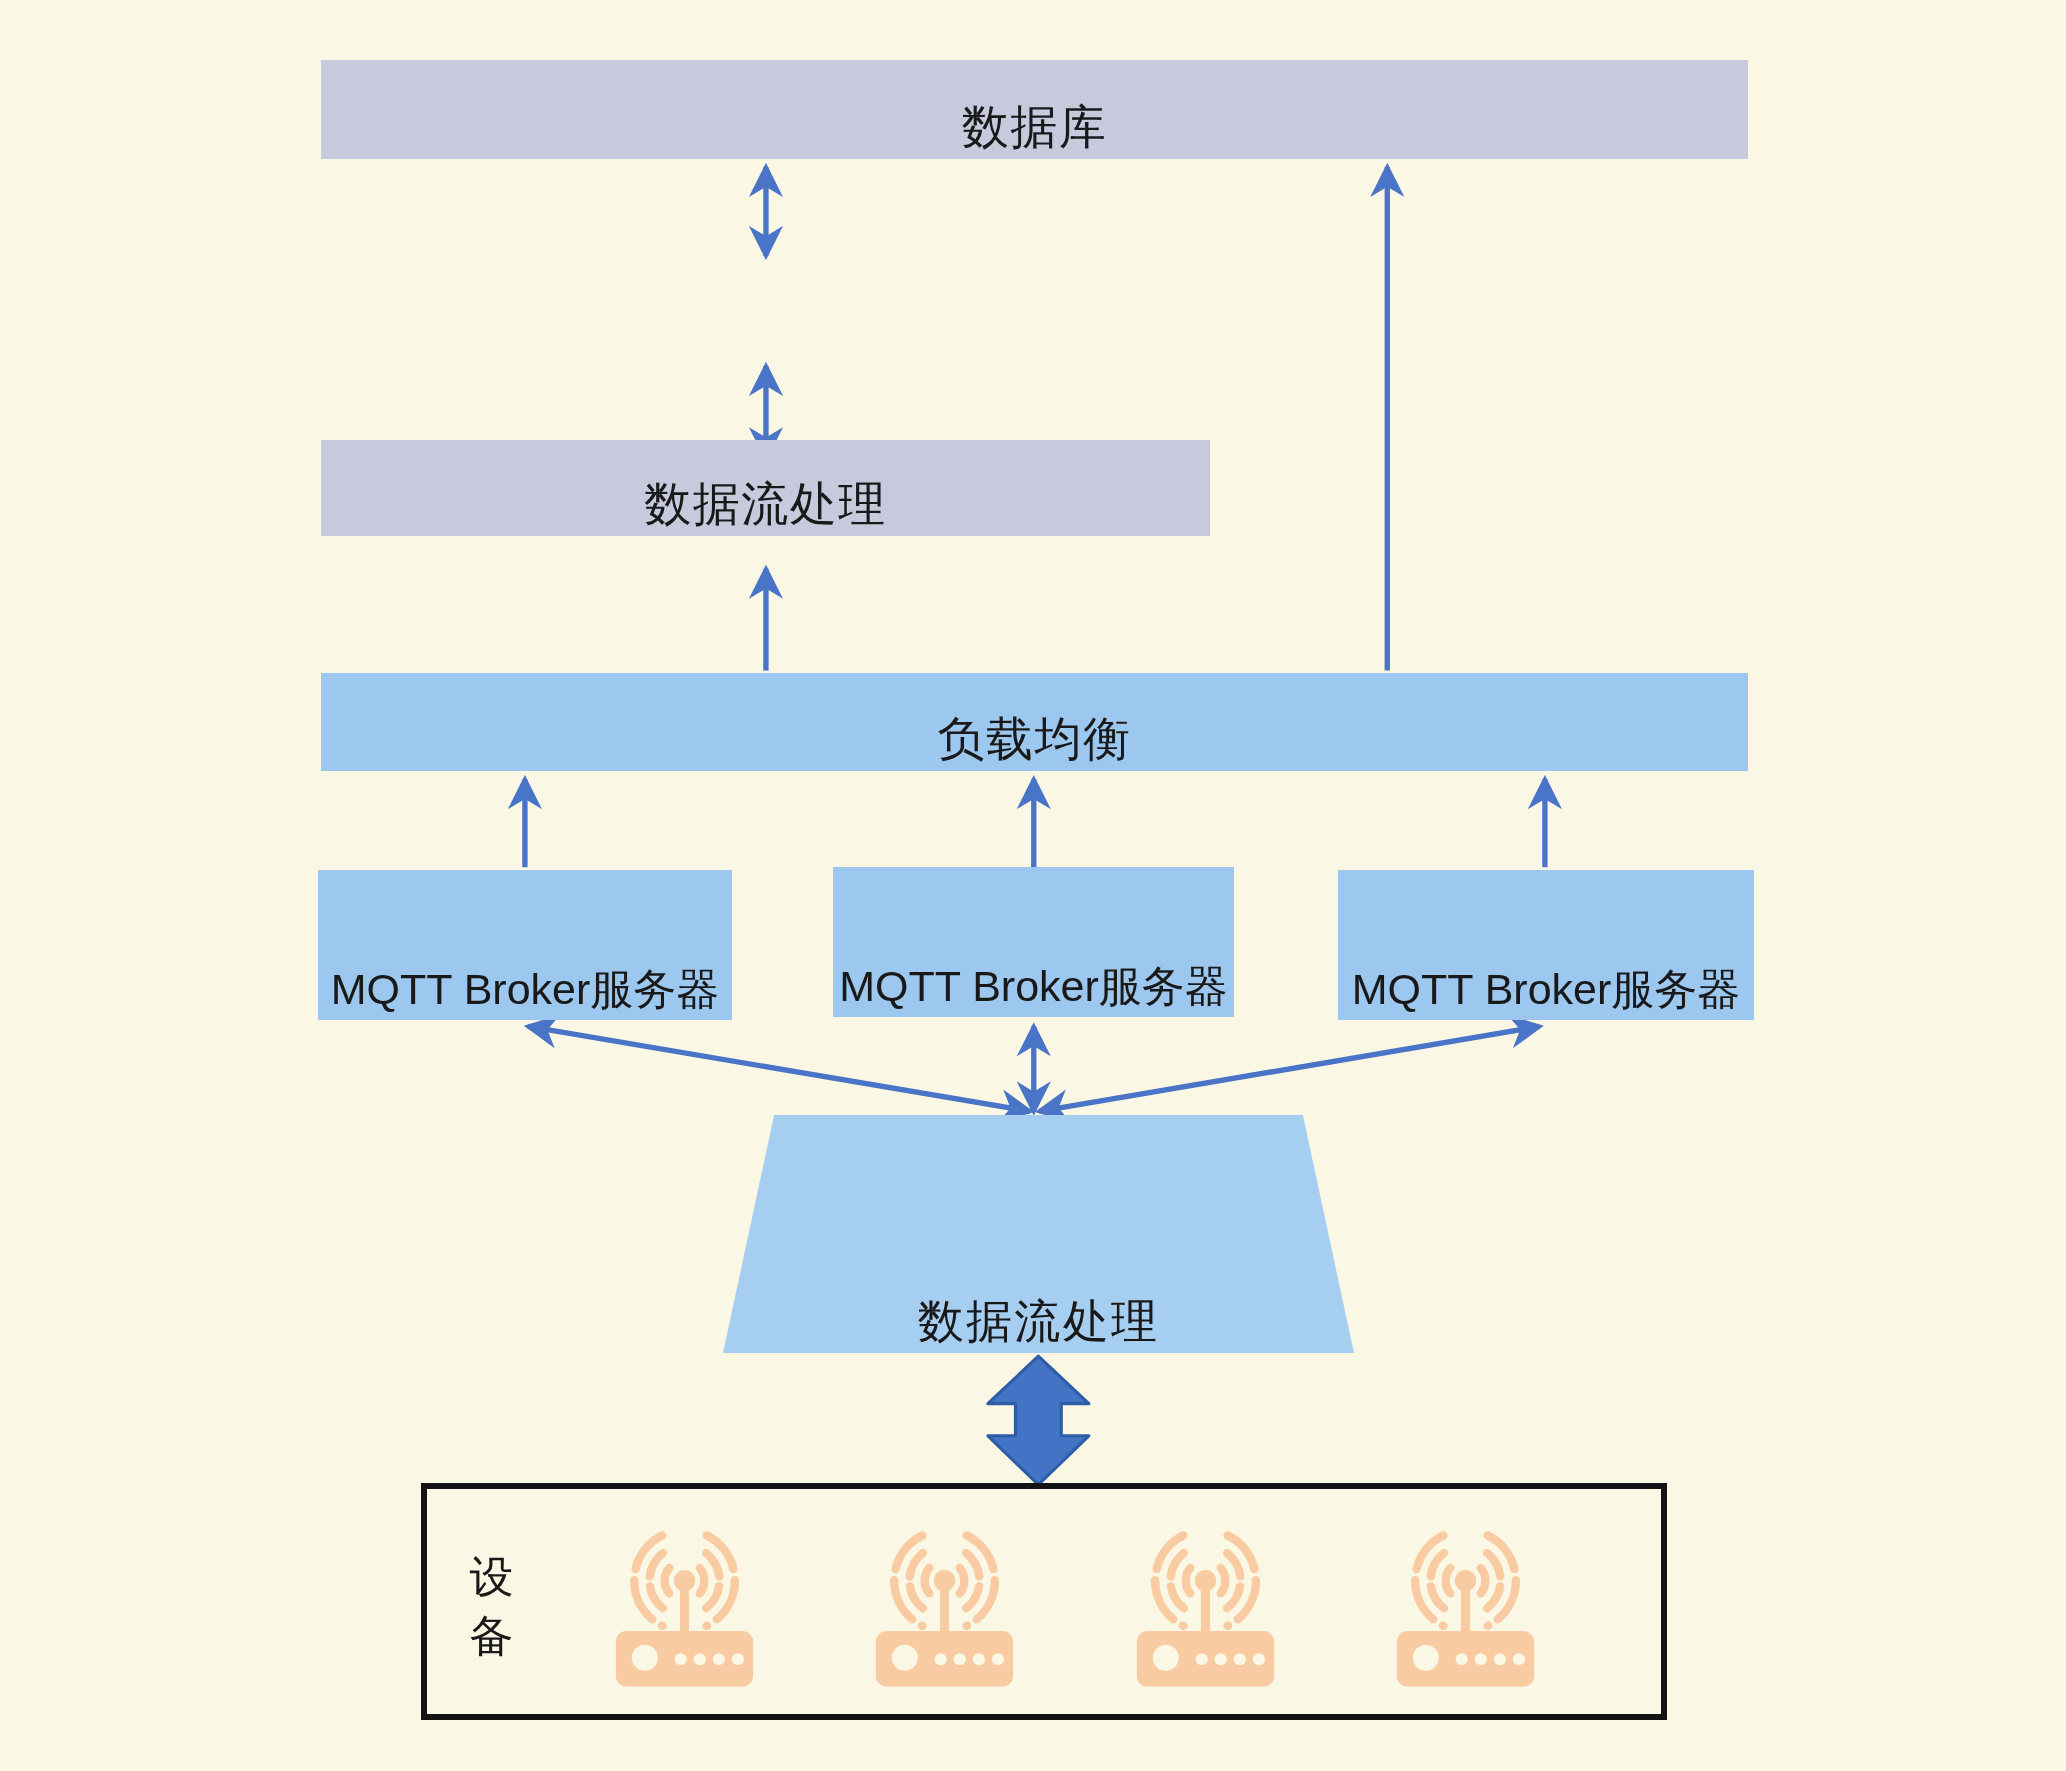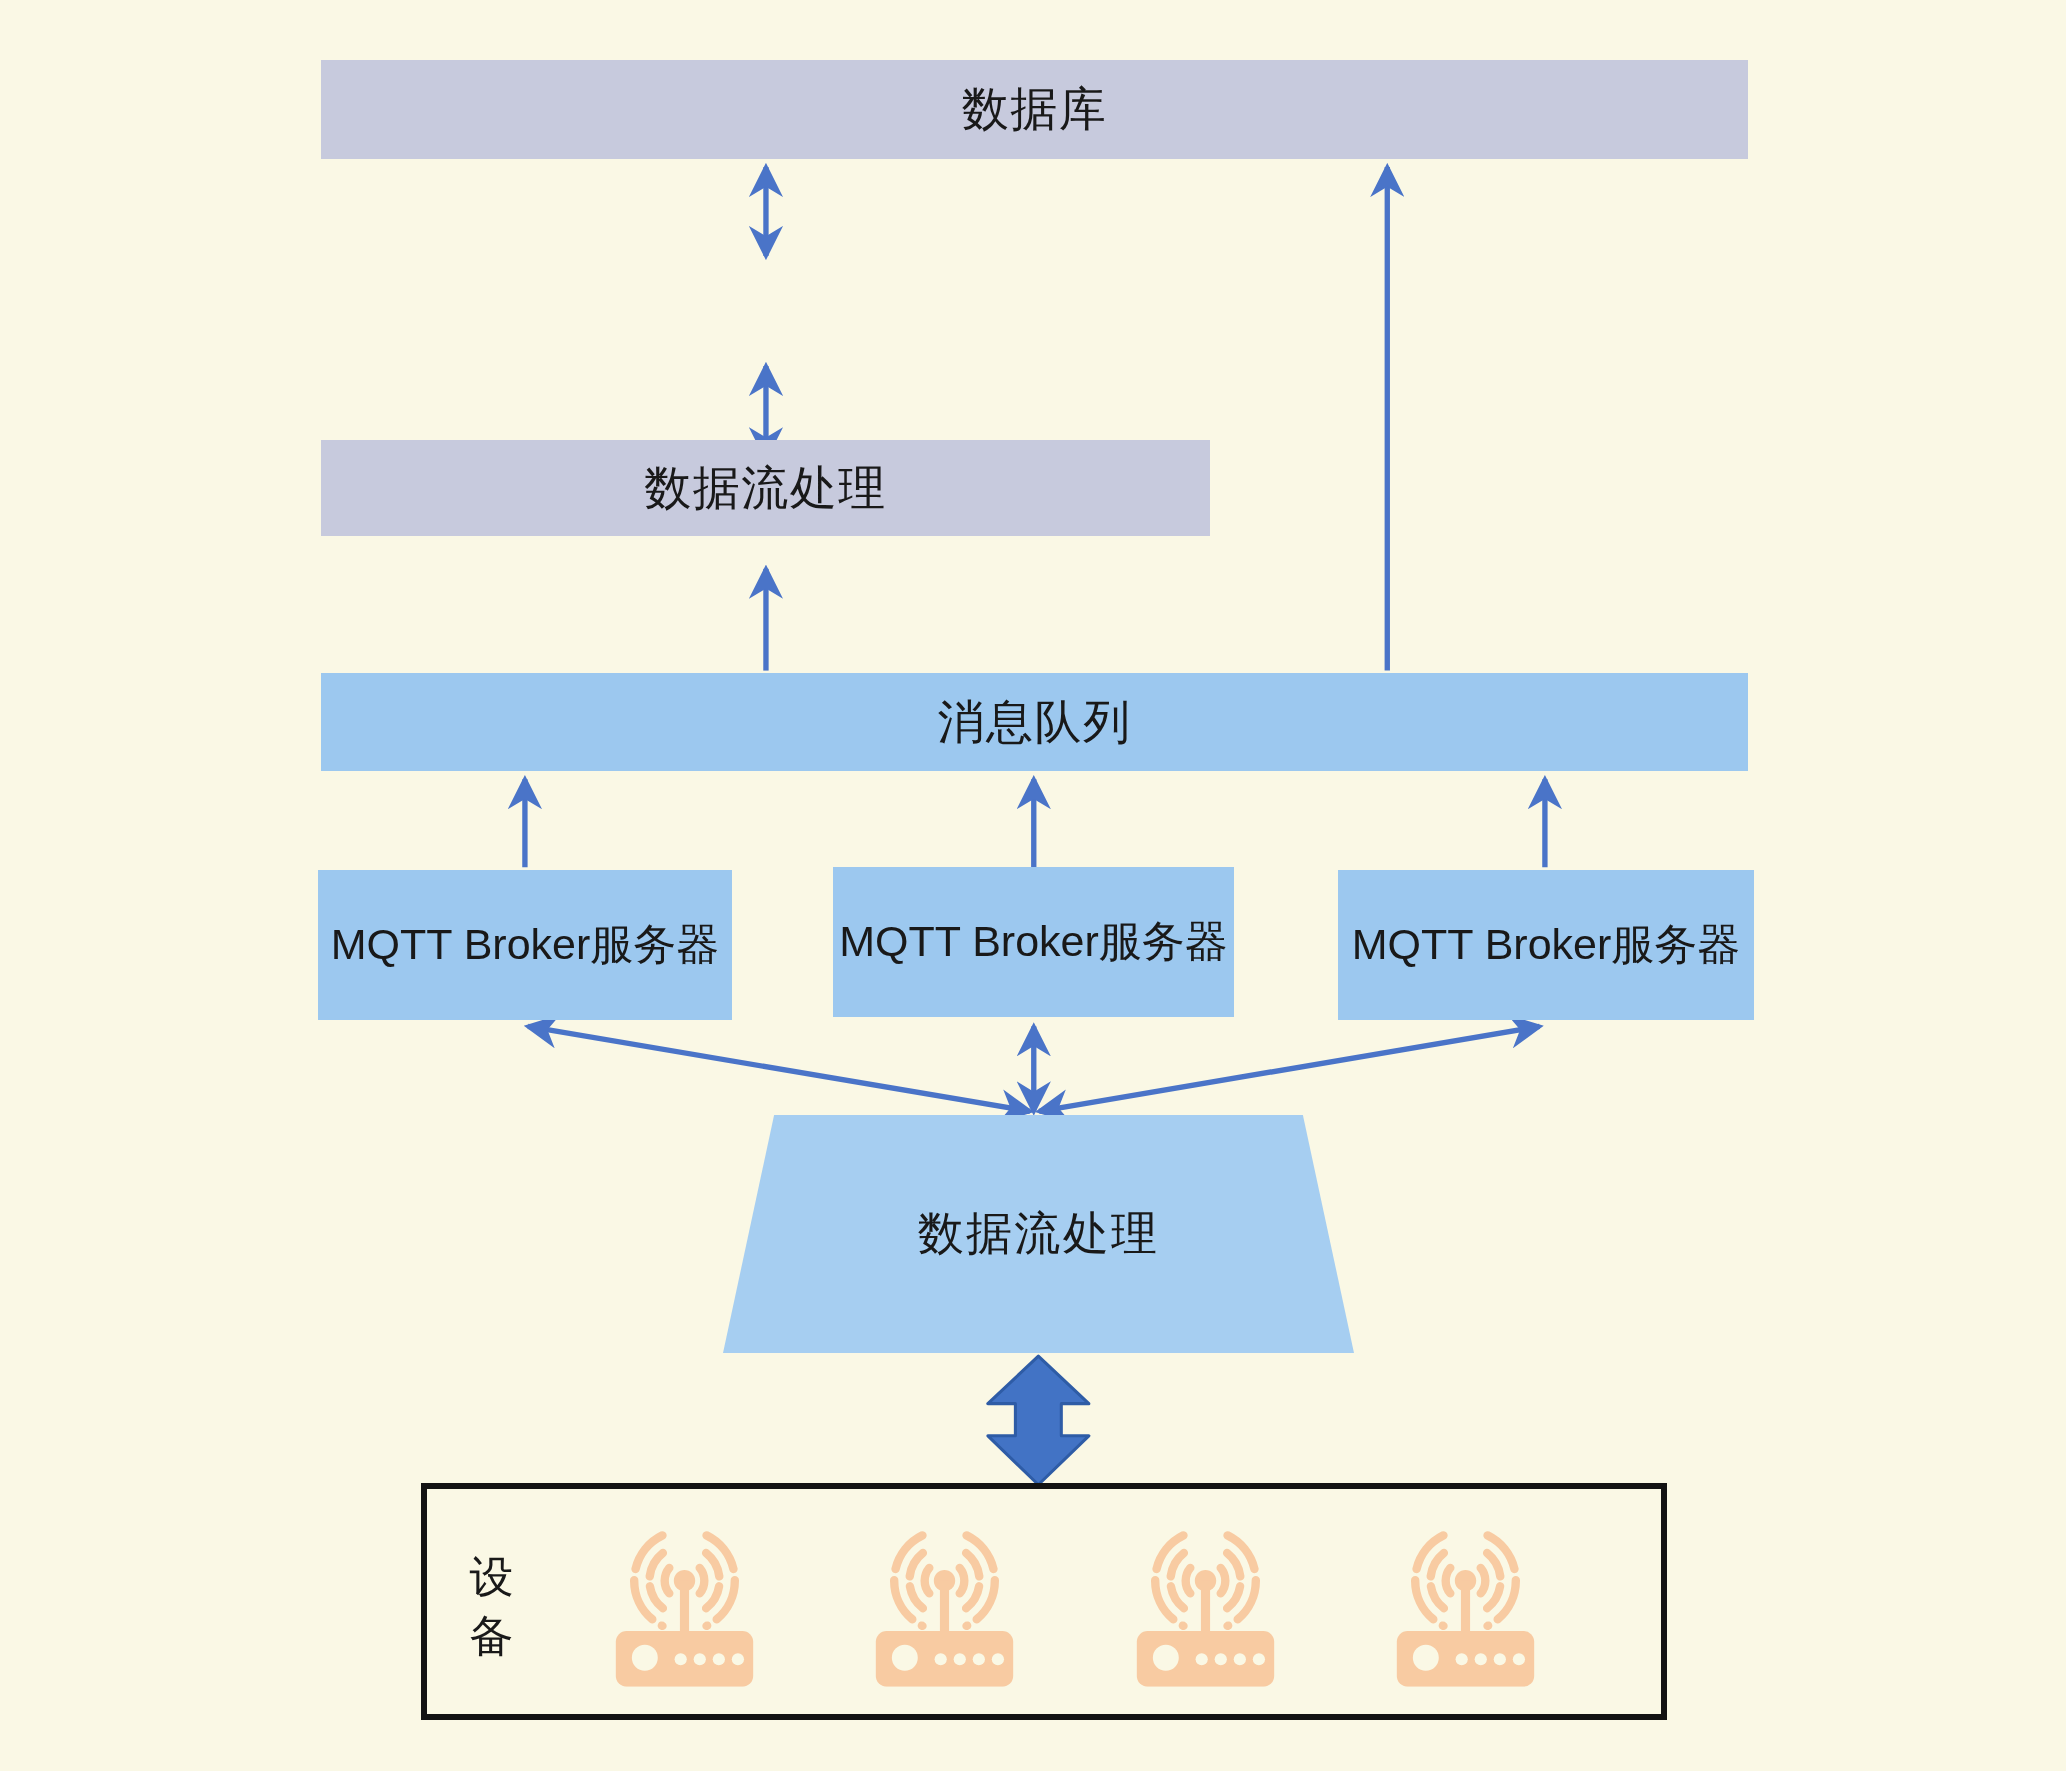--- a/index.html
+++ b/index.html
@@ -6,21 +6,21 @@
   .canvas{
     position:relative;
     width:2066px;height:1772px;
     background:#FAF8E5;
     font-family:"Liberation Sans", sans-serif;
     color:#191919;
     overflow:hidden;
   }
   .node{
     position:absolute;
-    display:flex;align-items:center;justify-content:center;
+    display:flex;align-items:flex-end;justify-content:center;
     text-align:center;
   }
   .bar-lavender{background:#C7CADD;}
   .bar-blue{background:#9CC8EF;}
   .layer-label{font-size:47px;letter-spacing:1.5px;}
   .broker{
     background:#9CC8EF;
     flex-direction:row;
     line-height:1.42;
     font-size:43px;
@@ -99,21 +99,21 @@
   <div class="node bar-lavender layer-label" style="left:321px;top:60px;width:1427px;height:99px;">
     <span>数据库</span>
   </div>
 
 
   <div class="node bar-lavender layer-label" style="left:321px;top:440px;width:889px;height:96px;">
     <span>数据流处理</span>
   </div>
 
   <div class="node bar-blue layer-label" style="left:321px;top:673px;width:1427px;height:98px;">
-    <span>消息队列</span>
+    <span>负载均衡</span>
   </div>
 
   <div class="node broker" style="left:318px;top:870px;width:414px;height:150px;">
     <div>MQTT Broker</div>
     <div>服务器</div>
   </div>
 
   <div class="node broker" style="left:833px;top:867px;width:401px;height:150px;">
     <div>MQTT Broker</div>
     <div>服务器</div>

